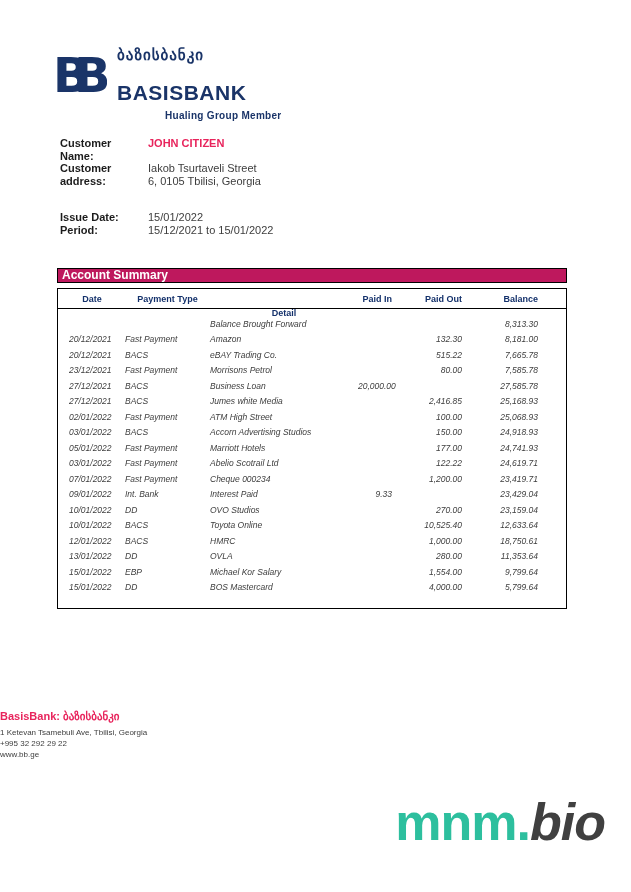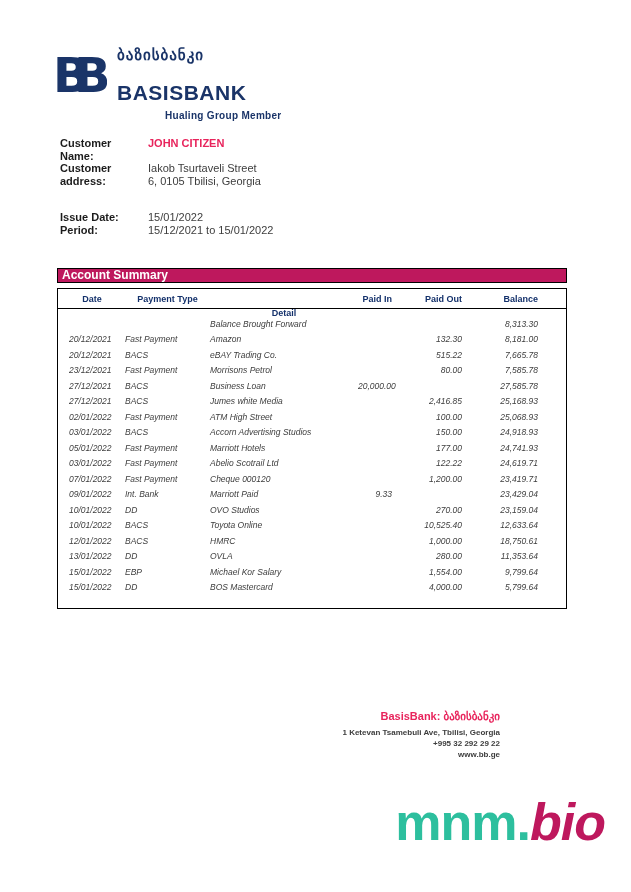--- a/index.html
+++ b/index.html
@@ -69,37 +69,37 @@
   .c3 { width: 148px; text-align: left; }
   .c4 { width: 40px; text-align: right; padding-right: 6px; }
   .c5 { width: 69px; text-align: right; padding-right: 5px; }
   .c6 { width: 78px; text-align: right; padding-right: 7px; }
   .c7 { width: 20px; }
   .tbl-head .c1 { text-align: center; padding-left: 0; }
   .tbl-head .c2 { text-align: center; }
   .tbl-head .c3 { text-align: center; margin-top: 28px; }
 
   
-  .footer { position: absolute; left: 0; top: 710px; width: 500px; text-align: right; }
+  .footer { position: absolute; left: 0; top: 710px; width: 500px; text-align: left; }
   .footer-bank { font-size: 11px; font-weight: bold; color: #e8245c; }
-  .footer-line { font-size: 8px; font-weight: bold; color: #3d3d3d; line-height: 11px; }
+  .footer-line { font-size: 8px; font-weight: normal; color: #3d3d3d; line-height: 11px; }
   .footer-line.first { margin-top: 4px; }
 
   
   .watermark {
     position: absolute;
     right: 26px;
     top: 792px;
     font-size: 52px;
     font-weight: 900;
     letter-spacing: -1px;
     white-space: nowrap;
   }
   .wm-prefix { color: #2dbf9e; text-align: center; }
-  .wm-suffix { color: #be185d; font-style: italic; }
+  .wm-suffix { color: #404040; font-style: italic; }
 </style>
 </head>
 <body>
 
 <div class="page">
 
   <div class="brand">
     <svg class="brand-mark" viewBox="0 0 52 46" xmlns="http://www.w3.org/2000/svg">
       <text x="-2" y="42" font-family="DejaVu Sans, sans-serif" font-size="48" font-weight="bold" fill="#1a3468">B</text>
       <text x="19" y="42" font-family="DejaVu Sans, sans-serif" font-size="48" font-weight="bold" fill="#1a3468">B</text>
@@ -243,31 +243,31 @@
       <span class="c3">Abelio Scotrail Ltd</span>
       <span class="c4"></span>
       <span class="c5">122.22</span>
       <span class="c6">24,619.71</span>
       <span class="c7"></span>
     </div>
 
     <div class="tbl-row tbl-data">
       <span class="c1">07/01/2022</span>
       <span class="c2">Fast Payment</span>
-      <span class="c3">Cheque 000120</span>
+      <span class="c3">Cheque 000234</span>
       <span class="c4"></span>
       <span class="c5">1,200.00</span>
       <span class="c6">23,419.71</span>
       <span class="c7"></span>
     </div>
 
     <div class="tbl-row tbl-data">
       <span class="c1">09/01/2022</span>
       <span class="c2">Int. Bank</span>
-      <span class="c3">Marriott Paid</span>
+      <span class="c3">Interest Paid</span>
       <span class="c4">9.33</span>
       <span class="c5"></span>
       <span class="c6">23,429.04</span>
       <span class="c7"></span>
     </div>
 
     <div class="tbl-row tbl-data">
       <span class="c1">10/01/2022</span>
       <span class="c2">DD</span>
       <span class="c3">OVO Studios</span>

